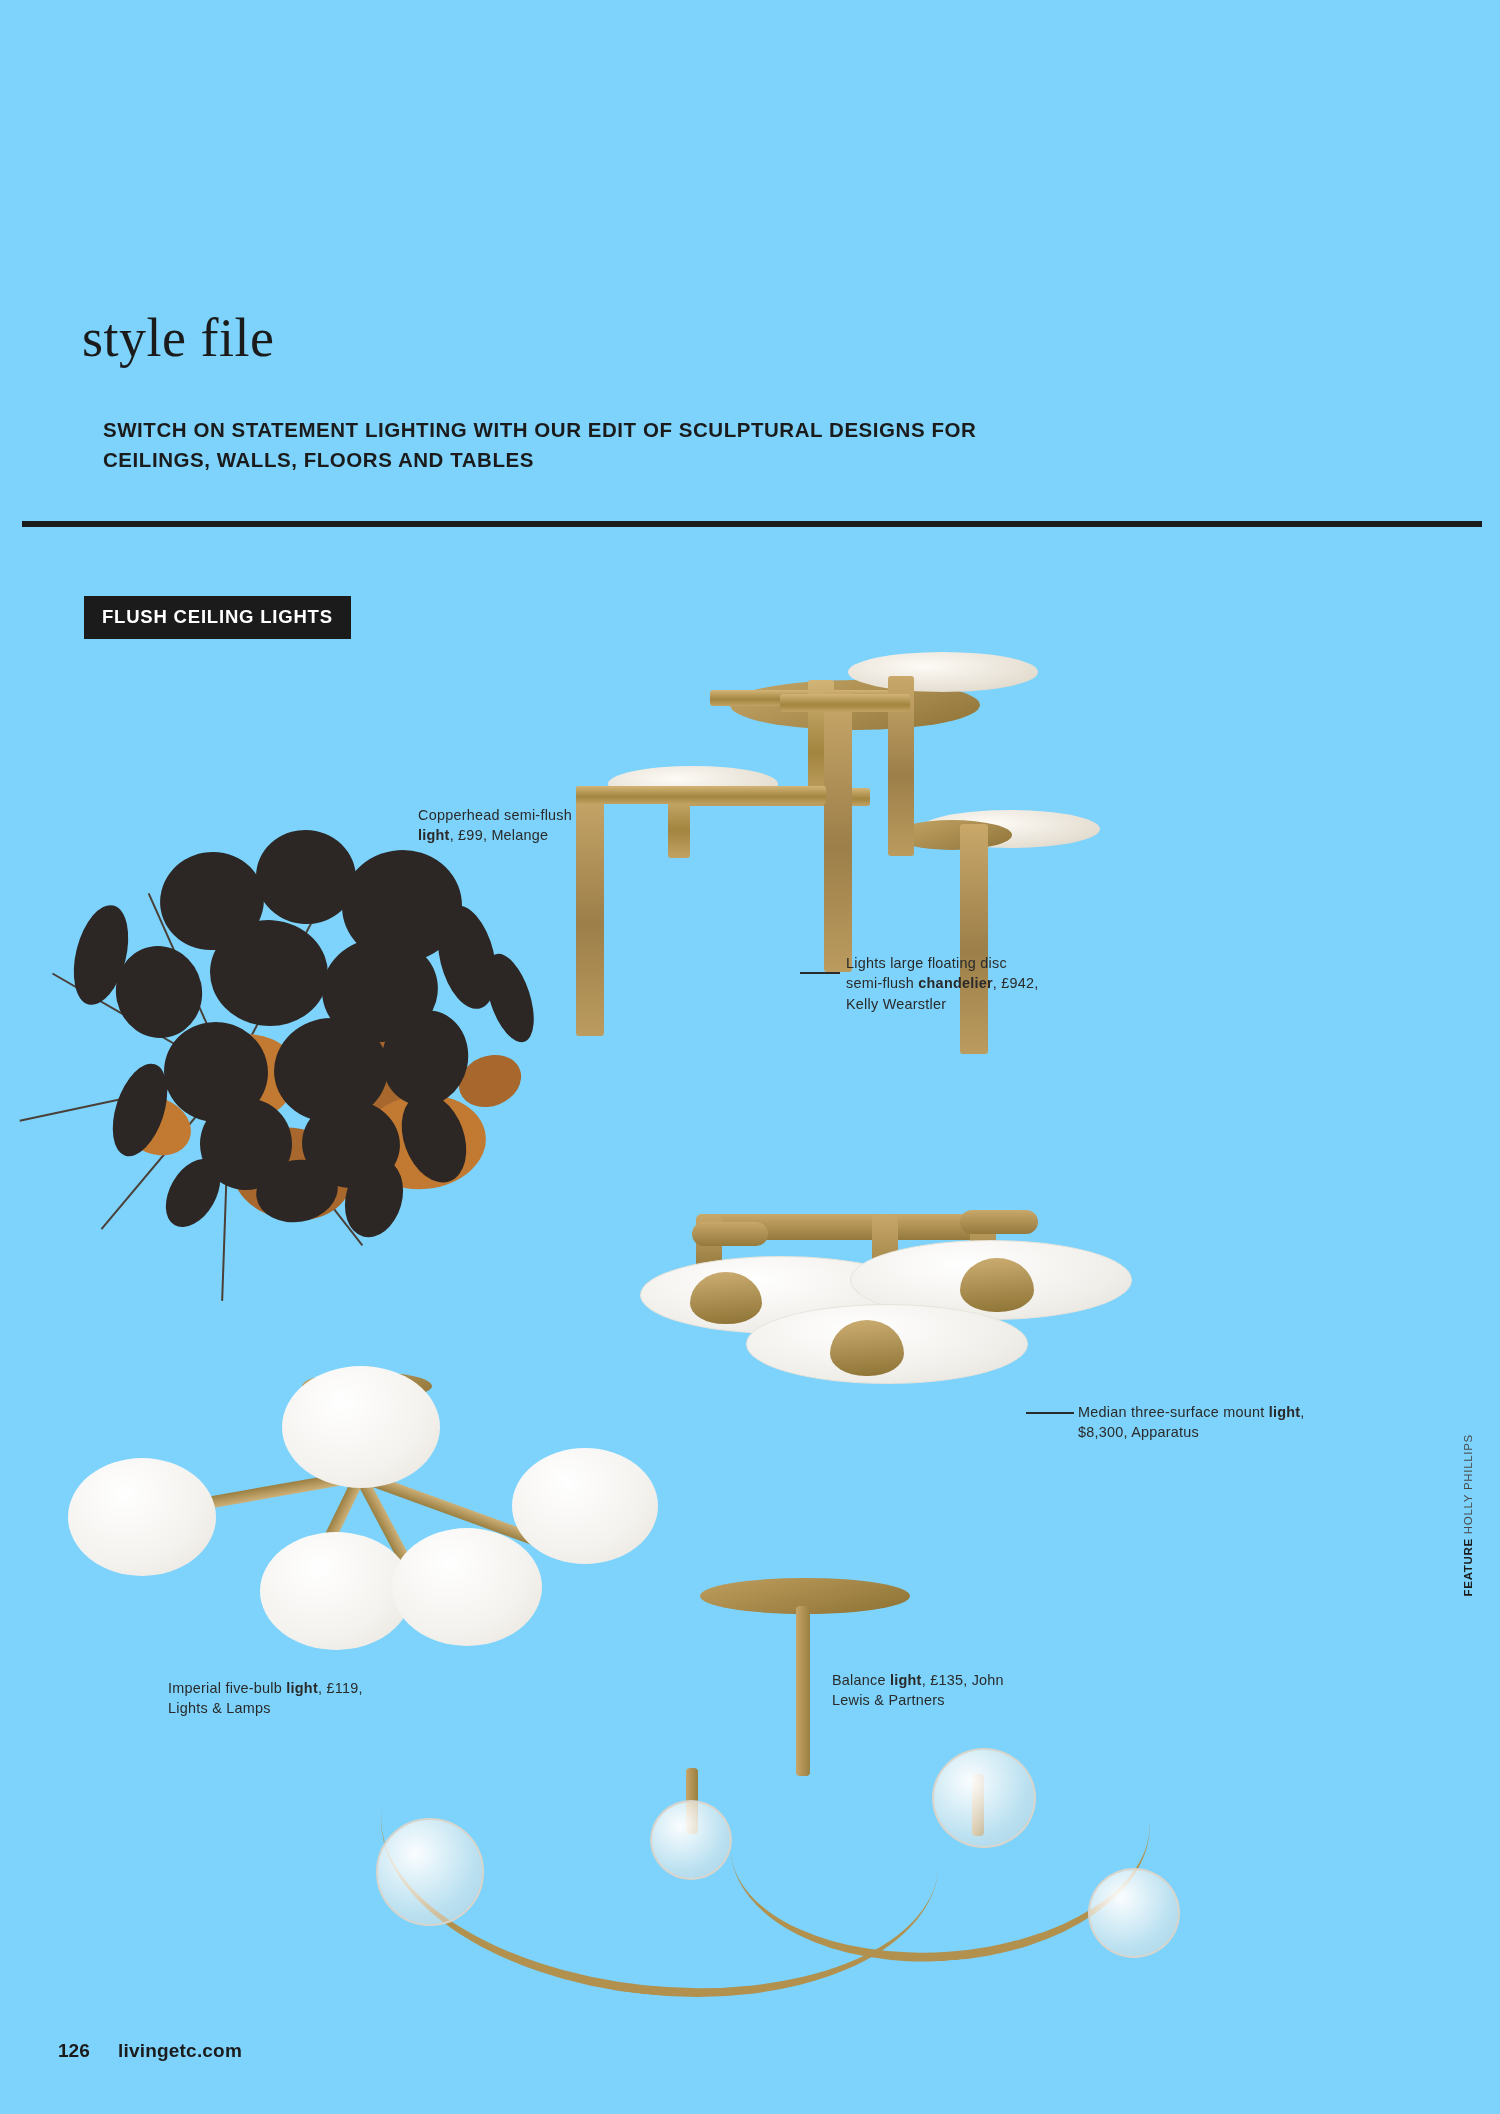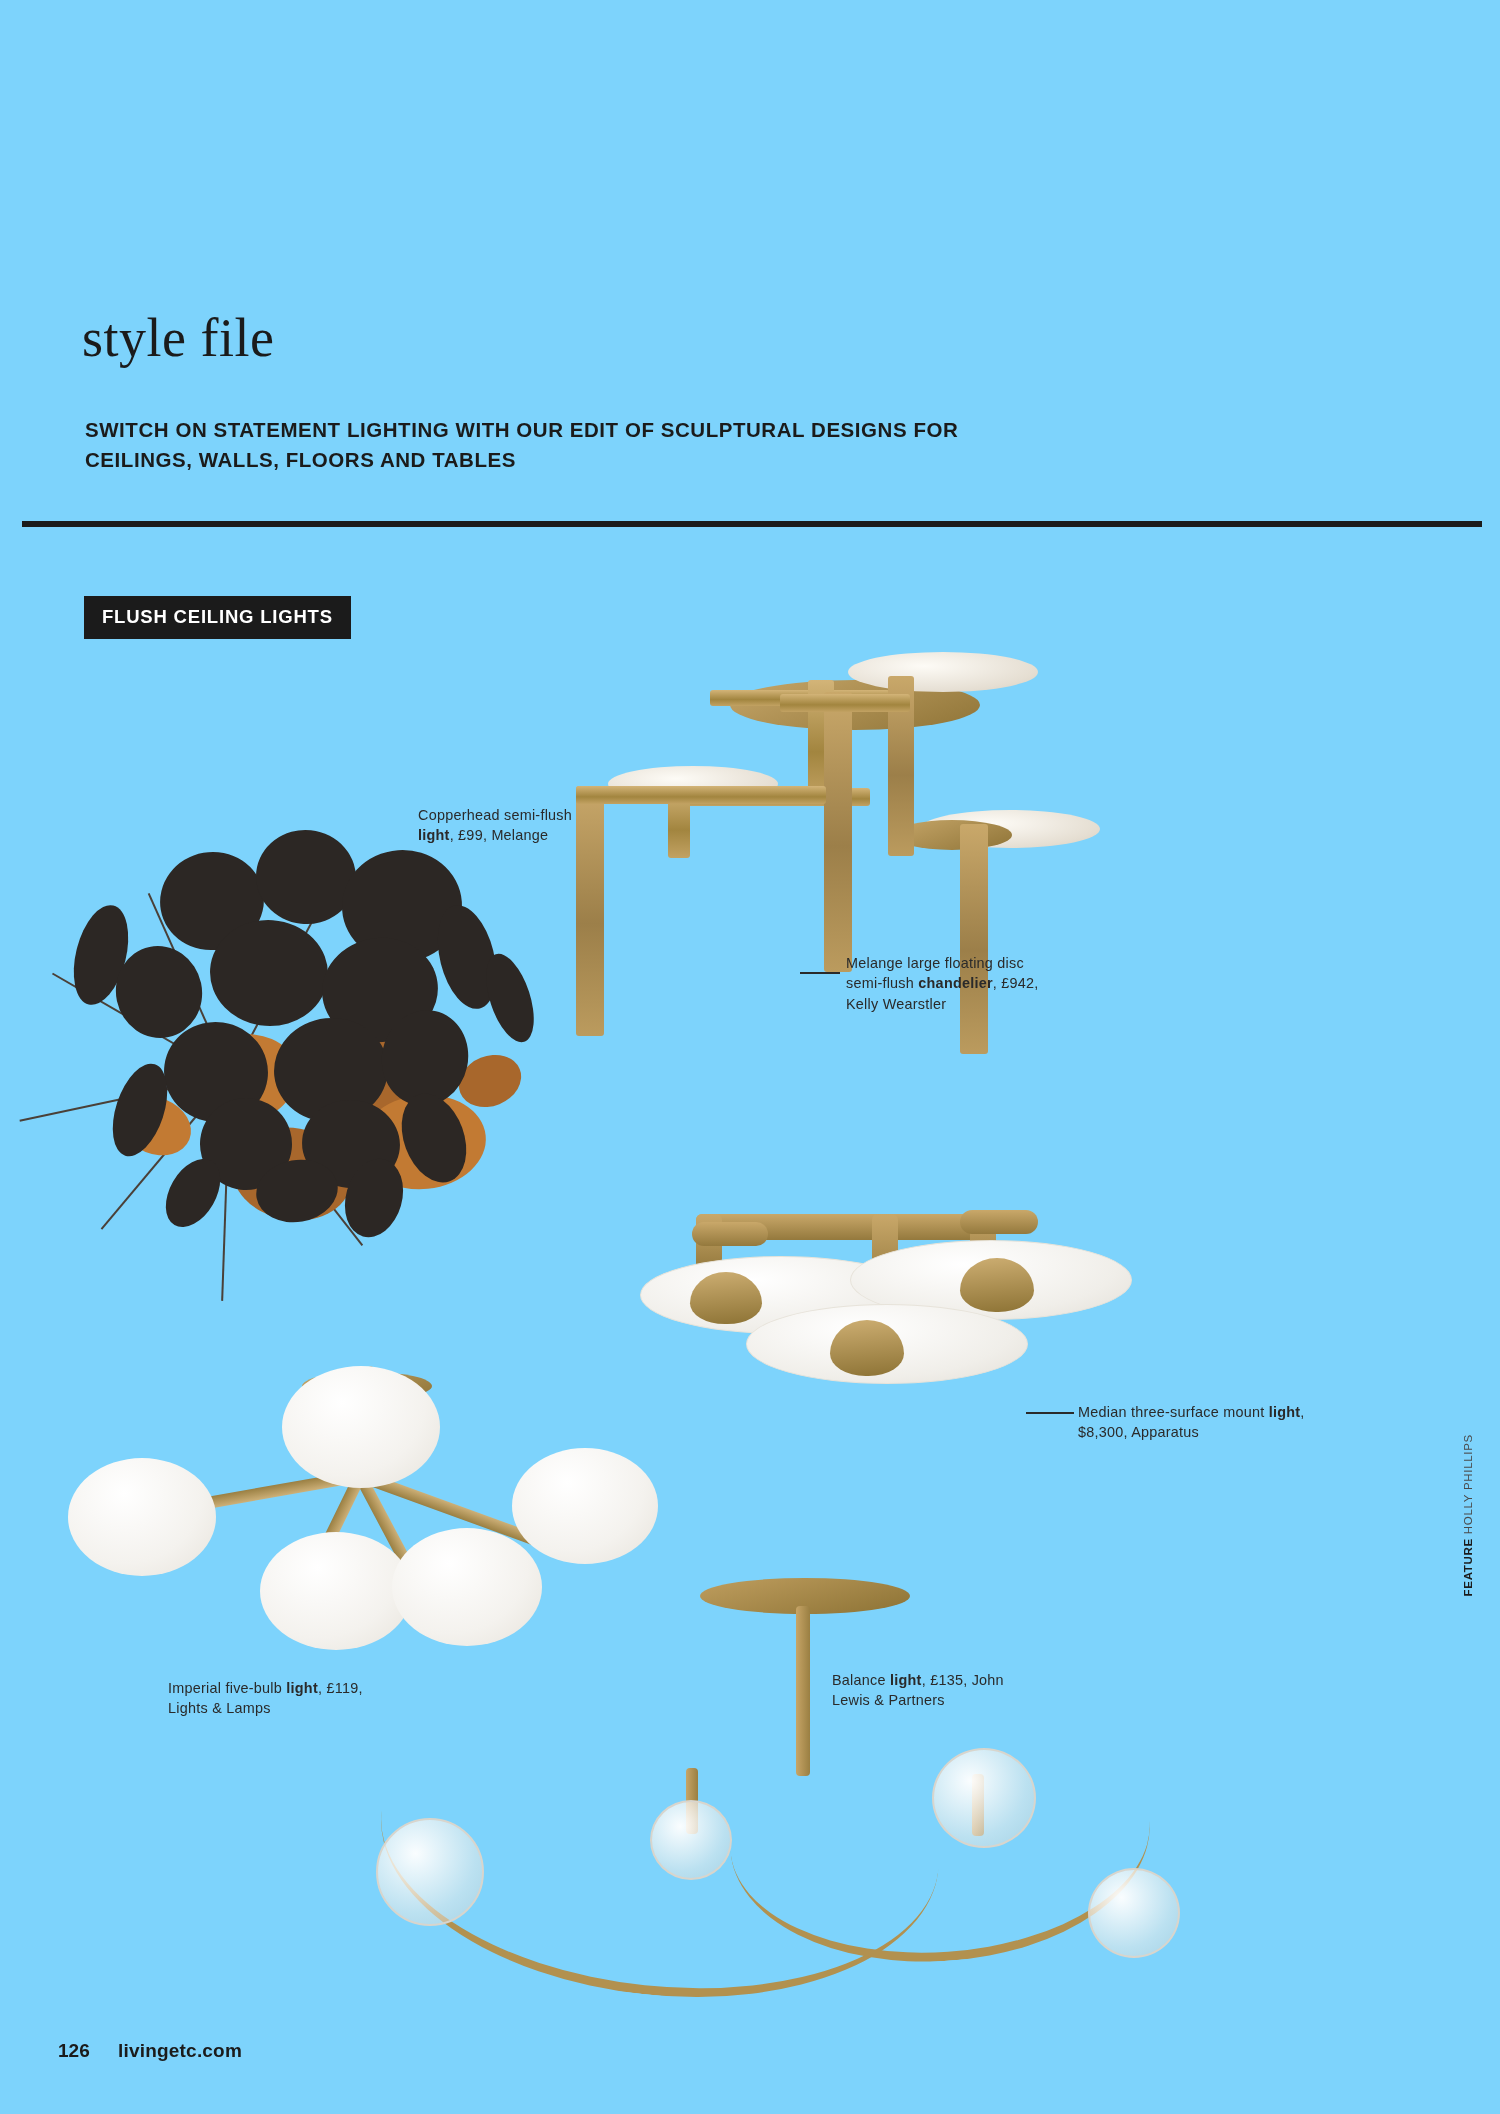--- a/index.html
+++ b/index.html
@@ -29,21 +29,21 @@
     top: 307px;
     font-family: "Liberation Serif", serif;
     font-size: 54px;
     letter-spacing: 0.5px;
     color: #1b1b1b;
     font-weight: 400;
   }
 
   .deck {
     position: absolute;
-    left: 85px;
+    left: 103px;
     top: 415px;
     width: 960px;
     font-size: 20.5px;
     font-weight: bold;
     letter-spacing: 0.55px;
     line-height: 1.48;
     color: #1b1b1b;
     text-transform: uppercase;
   }
 
@@ -367,21 +367,21 @@
     <div class="globe" style="left:432px; top:188px; width:100px; height:96px;"></div>
     <div class="globe" style="left:588px; top:308px; width:88px; height:86px;"></div>
   </div>
 
   <div class="caption" id="cap-copperhead">
     <span>Copperhead semi-flush </span><b>light</b><span>, £99, Melange</span>
   </div>
 
   <div class="leader" id="leader-melange"></div>
   <div class="caption" id="cap-melange">
-    <span>Melange large floating disc semi-flush </span><b>chandelier</b><span>, £942, Kelly Wearstler</span>
+    <span>Lights large floating disc semi-flush </span><b>chandelier</b><span>, £942, Kelly Wearstler</span>
   </div>
 
   <div class="leader" id="leader-median"></div>
   <div class="caption" id="cap-median">
     <span>Median three-surface mount </span><b>light</b><span>, $8,300, Apparatus</span>
   </div>
 
   <div class="caption" id="cap-imperial">
     <span>Imperial five-bulb </span><b>light</b><span>, £119, Lights &amp; Lamps</span>
   </div>

